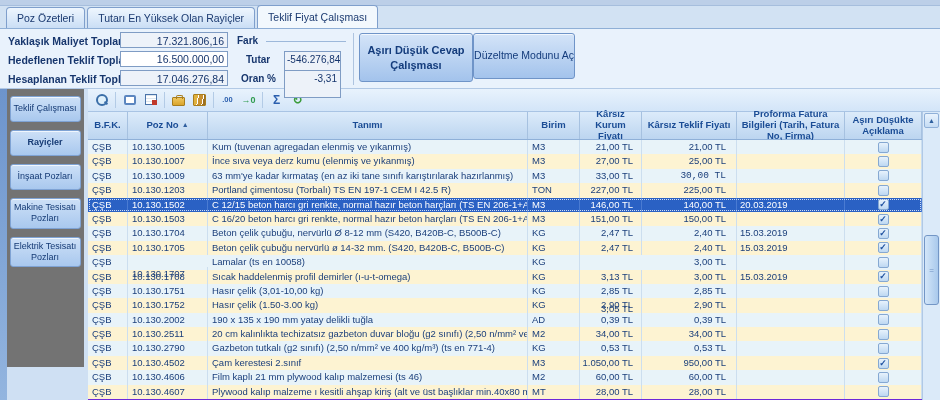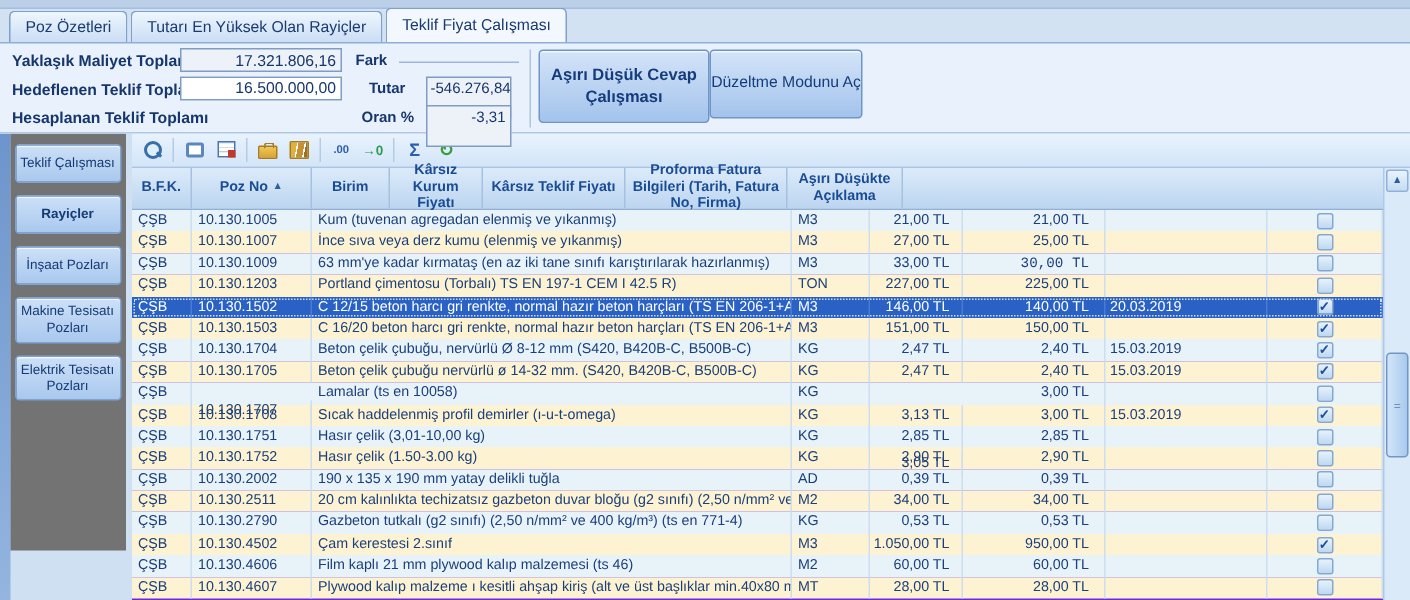--- a/index.html
+++ b/index.html
@@ -124,20 +124,21 @@
     <div class="tab">Tutarı En Yüksek Olan Rayiçler</div>
     <div class="tab active">Teklif Fiyat Çalışması</div>
   </div>
 
 <div class="summary-panel">
   <div class="sum-label l1">Yaklaşık Maliyet Toplamı</div>
   <div class="sum-label l2">Hedeflenen Teklif Toplamı</div>
   <div class="sum-label l3">Hesaplanan Teklif Toplamı</div>
   <div class="field f1">17.321.806,16</div>
   <input class="field f2" value="16.500.000,00" style="">
+  <div class="field f3">17.046.276,84</div>
 
   <div class="fark-label">Fark</div>
   <div class="fark-line"></div>
   <div class="small-label tutar">Tutar</div>
   <div class="sfield s1">-546.276,84</div>
   <div class="small-label oran">Oran %</div>
   <div class="sfield s2">-3,31</div>
 
   <div class="vsep"></div>
   <div class="big-btn b1">Aşırı Düşük Cevap Çalışması</div>
@@ -189,20 +190,23 @@
       </span>
     </div>
   <div class="table-header">
       <div class="hcell" style="width: 40px;">
         <span>B.F.K.</span>
       </div>
       <div class="hcell" style="width: 80px;">
         <span>Poz No</span>
         <span class="sort">▲</span>
       </div>
+      <div class="hcell" style="width: 320px;">
+        <span>Tanımı</span>
+      </div>
       <div class="hcell" style="width: 52px;">
         <span>Birim</span>
       </div>
       <div class="hcell" style="width: 62px;">
         <span>Kârsız Kurum Fiyatı</span>
       </div>
       <div class="hcell" style="width: 95px;">
         <span>Kârsız Teklif Fiyatı</span>
       </div>
       <div class="hcell" style="width: 108px;">

